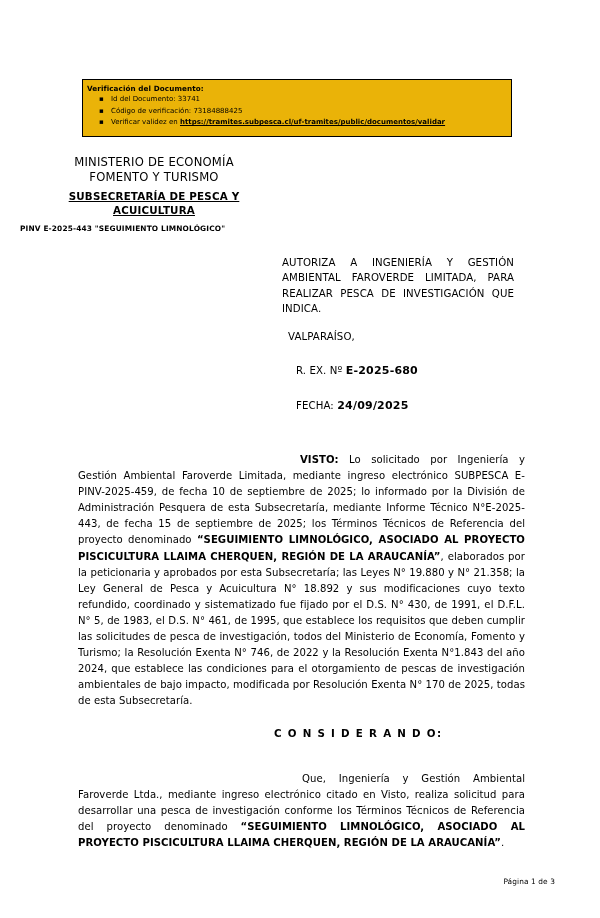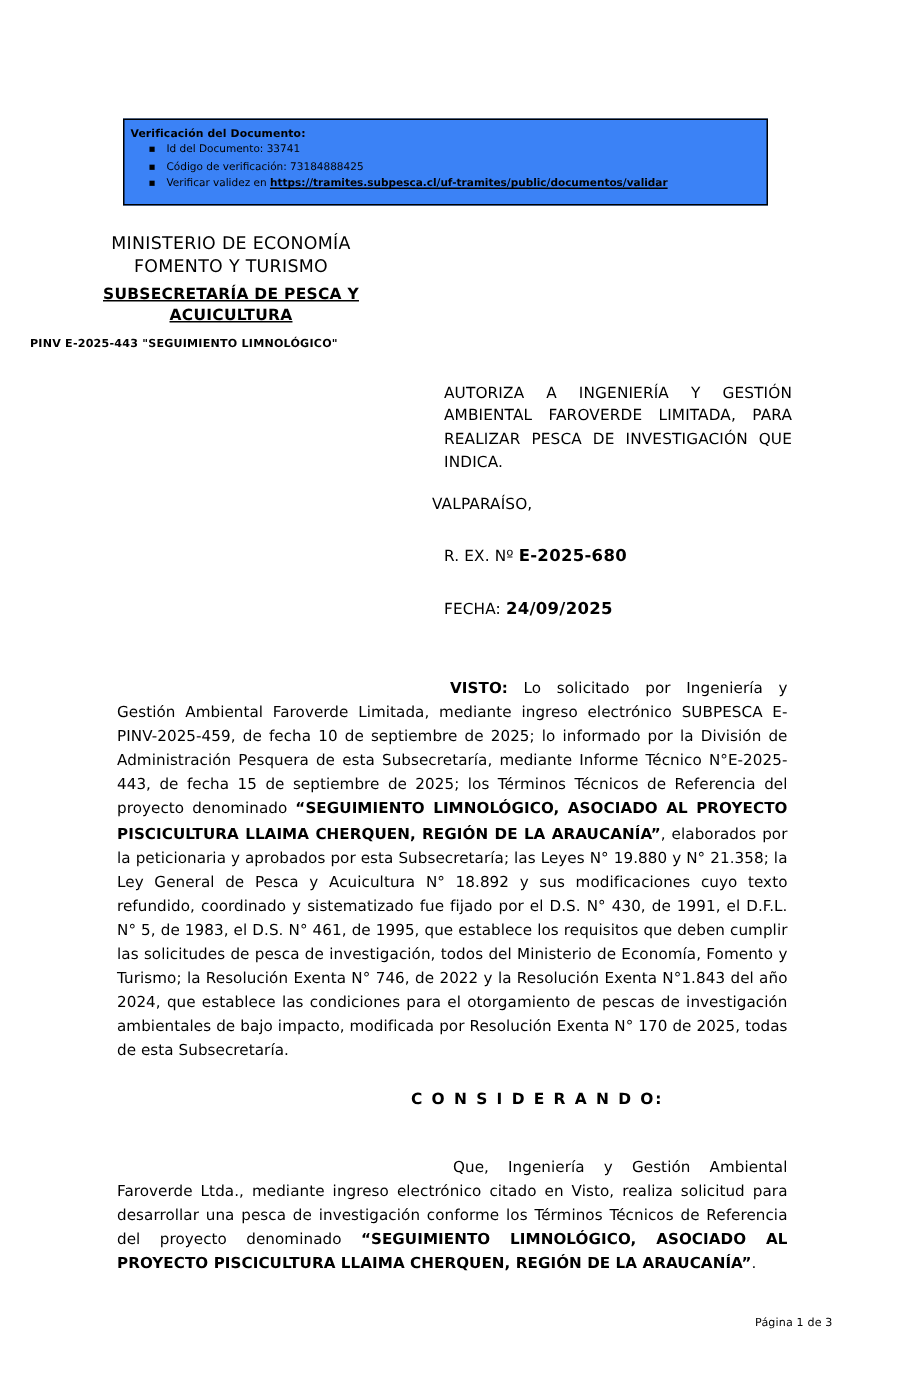--- a/index.html
+++ b/index.html
@@ -20,21 +20,21 @@
   
   .verif-box {
     position: absolute;
     left: 82px;
     top: 79px;
     width: 430px;
     height: 58px;
     border: 1px solid #000;
     box-sizing: border-box;
     overflow: hidden;
-    background: #3b82f6;
+    background: #eab308;
   }
   .verif-title {
     font-size: 7.2px;
     font-weight: bold;
     letter-spacing: 0.1px;
     margin: 4px 0 1px 4px;
     line-height: 9px;
   }
   .verif-list {
     margin: 0;
@@ -95,21 +95,21 @@
     font-weight: bold;
     letter-spacing: 0.15px;
     text-align: left;
     margin-left: -4px;
     white-space: nowrap;
   }
 
   
   .title-block {
     position: absolute;
-    left: 296px;
+    left: 282px;
     top: 255px;
     width: 232px;
     font-size: 10.2px;
     line-height: 15.3px;
     text-align: justify;
     text-align-last: left;
     letter-spacing: 0.1px;
   }
   .place-line {
     position: absolute;

